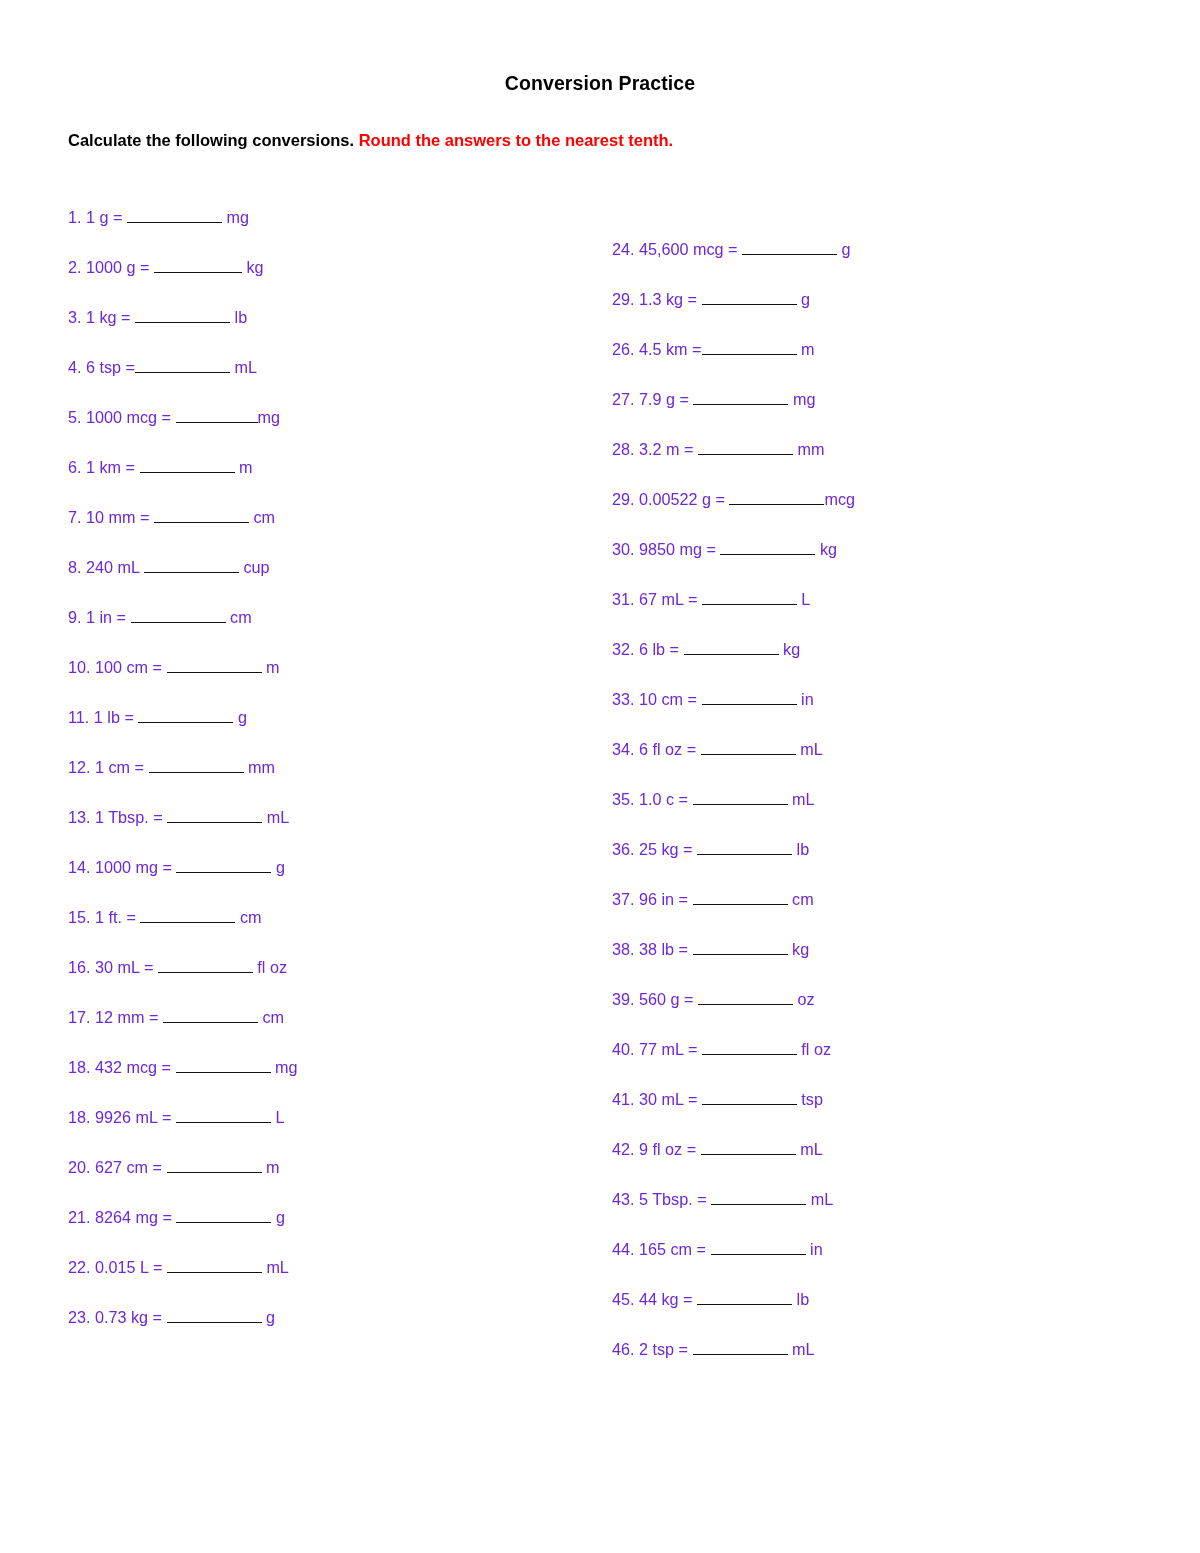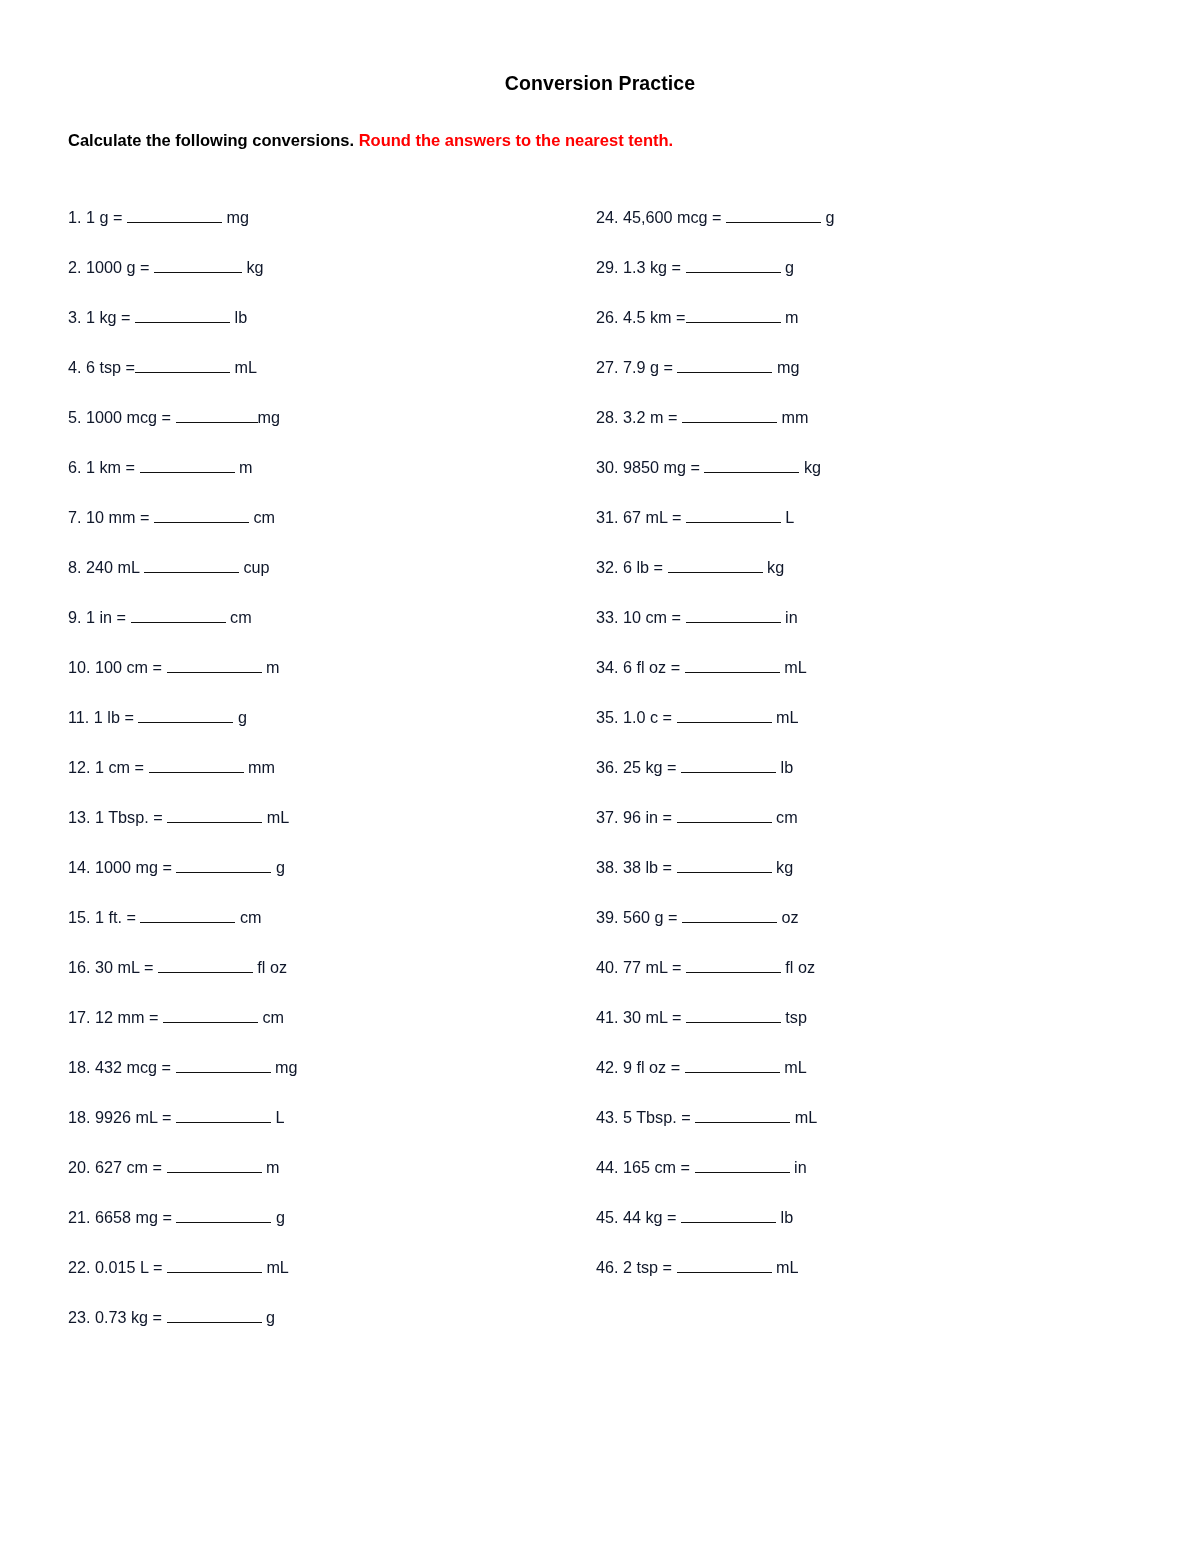--- a/index.html
+++ b/index.html
@@ -46,27 +46,27 @@
     position: absolute;
     top: 207px;
     left: 0;
     width: 1200px;
   }
   .col {
     position: absolute;
     top: 0;
   }
   .col-left  { left: 68px;  width: 520px; }
-  .col-right { left: 596px; width: 520px; }
+  .col-right { left: 612px; width: 520px; margin-top: 32px; }
   .q-row {
     height: 50px;
     font-size: 16.2px;
     line-height: 21px;
     white-space: nowrap;
-    color: #0f172a;
+    color: #6d28d9;
   }
   .q-num {
     display: inline;
   }
   .q-blank {
     display: inline-block;
     border-bottom: 1.6px solid #111111;
     height: 15px;
     vertical-align: baseline;
     margin: 0 0 0 0;
@@ -99,30 +99,31 @@
         <div class="q-row"><span class="q-num">11.</span> <span class="q-text">1 lb =</span> <span class="q-blank" style="width: 95px;"></span> <span class="q-text">g</span></div>
         <div class="q-row"><span class="q-num">12.</span> <span class="q-text">1 cm =</span> <span class="q-blank" style="width: 95px;"></span> <span class="q-text">mm</span></div>
         <div class="q-row"><span class="q-num">13.</span> <span class="q-text">1 Tbsp. =</span> <span class="q-blank" style="width: 95px;"></span> <span class="q-text">mL</span></div>
         <div class="q-row"><span class="q-num">14.</span> <span class="q-text">1000 mg =</span> <span class="q-blank" style="width: 95px;"></span> <span class="q-text">g</span></div>
         <div class="q-row"><span class="q-num">15.</span> <span class="q-text">1 ft. =</span> <span class="q-blank" style="width: 95px;"></span> <span class="q-text">cm</span></div>
         <div class="q-row"><span class="q-num">16.</span> <span class="q-text">30 mL =</span> <span class="q-blank" style="width: 95px;"></span> <span class="q-text">fl oz</span></div>
         <div class="q-row"><span class="q-num">17.</span> <span class="q-text">12 mm =</span> <span class="q-blank" style="width: 95px;"></span> <span class="q-text">cm</span></div>
         <div class="q-row"><span class="q-num">18.</span> <span class="q-text">432 mcg =</span> <span class="q-blank" style="width: 95px;"></span> <span class="q-text">mg</span></div>
         <div class="q-row"><span class="q-num">18.</span> <span class="q-text">9926 mL =</span> <span class="q-blank" style="width: 95px;"></span> <span class="q-text">L</span></div>
         <div class="q-row"><span class="q-num">20.</span> <span class="q-text">627 cm =</span> <span class="q-blank" style="width: 95px;"></span> <span class="q-text">m</span></div>
-        <div class="q-row"><span class="q-num">21.</span> <span class="q-text">6658 mg =</span> <span class="q-blank" style="width: 95px;"></span> <span class="q-text">g</span></div>
+        <div class="q-row"><span class="q-num">21.</span> <span class="q-text">8264 mg =</span> <span class="q-blank" style="width: 95px;"></span> <span class="q-text">g</span></div>
         <div class="q-row"><span class="q-num">22.</span> <span class="q-text">0.015 L =</span> <span class="q-blank" style="width: 95px;"></span> <span class="q-text">mL</span></div>
         <div class="q-row"><span class="q-num">23.</span> <span class="q-text">0.73 kg =</span> <span class="q-blank" style="width: 95px;"></span> <span class="q-text">g</span></div>
       </div>
     <div class="col col-right" id="col-right">
         <div class="q-row"><span class="q-num">24.</span> <span class="q-text">45,600 mcg =</span> <span class="q-blank" style="width: 95px;"></span> <span class="q-text">g</span></div>
         <div class="q-row"><span class="q-num">29.</span> <span class="q-text">1.3 kg =</span> <span class="q-blank" style="width: 95px;"></span> <span class="q-text">g</span></div>
         <div class="q-row"><span class="q-num">26.</span> <span class="q-text">4.5 km =</span><span class="q-blank" style="width: 95px;"></span> <span class="q-text">m</span></div>
         <div class="q-row"><span class="q-num">27.</span> <span class="q-text">7.9 g =</span> <span class="q-blank" style="width: 95px;"></span> <span class="q-text">mg</span></div>
         <div class="q-row"><span class="q-num">28.</span> <span class="q-text">3.2 m =</span> <span class="q-blank" style="width: 95px;"></span> <span class="q-text">mm</span></div>
+        <div class="q-row"><span class="q-num">29.</span> <span class="q-text">0.00522 g =</span> <span class="q-blank" style="width: 95px;"></span><span class="q-text">mcg</span></div>
         <div class="q-row"><span class="q-num">30.</span> <span class="q-text">9850 mg =</span> <span class="q-blank" style="width: 95px;"></span> <span class="q-text">kg</span></div>
         <div class="q-row"><span class="q-num">31.</span> <span class="q-text">67 mL =</span> <span class="q-blank" style="width: 95px;"></span> <span class="q-text">L</span></div>
         <div class="q-row"><span class="q-num">32.</span> <span class="q-text">6 lb =</span> <span class="q-blank" style="width: 95px;"></span> <span class="q-text">kg</span></div>
         <div class="q-row"><span class="q-num">33.</span> <span class="q-text">10 cm =</span> <span class="q-blank" style="width: 95px;"></span> <span class="q-text">in</span></div>
         <div class="q-row"><span class="q-num">34.</span> <span class="q-text">6 fl oz =</span> <span class="q-blank" style="width: 95px;"></span> <span class="q-text">mL</span></div>
         <div class="q-row"><span class="q-num">35.</span> <span class="q-text">1.0 c =</span> <span class="q-blank" style="width: 95px;"></span> <span class="q-text">mL</span></div>
         <div class="q-row"><span class="q-num">36.</span> <span class="q-text">25 kg =</span> <span class="q-blank" style="width: 95px;"></span> <span class="q-text">lb</span></div>
         <div class="q-row"><span class="q-num">37.</span> <span class="q-text">96 in =</span> <span class="q-blank" style="width: 95px;"></span> <span class="q-text">cm</span></div>
         <div class="q-row"><span class="q-num">38.</span> <span class="q-text">38 lb =</span> <span class="q-blank" style="width: 95px;"></span> <span class="q-text">kg</span></div>
         <div class="q-row"><span class="q-num">39.</span> <span class="q-text">560 g =</span> <span class="q-blank" style="width: 95px;"></span> <span class="q-text">oz</span></div>

